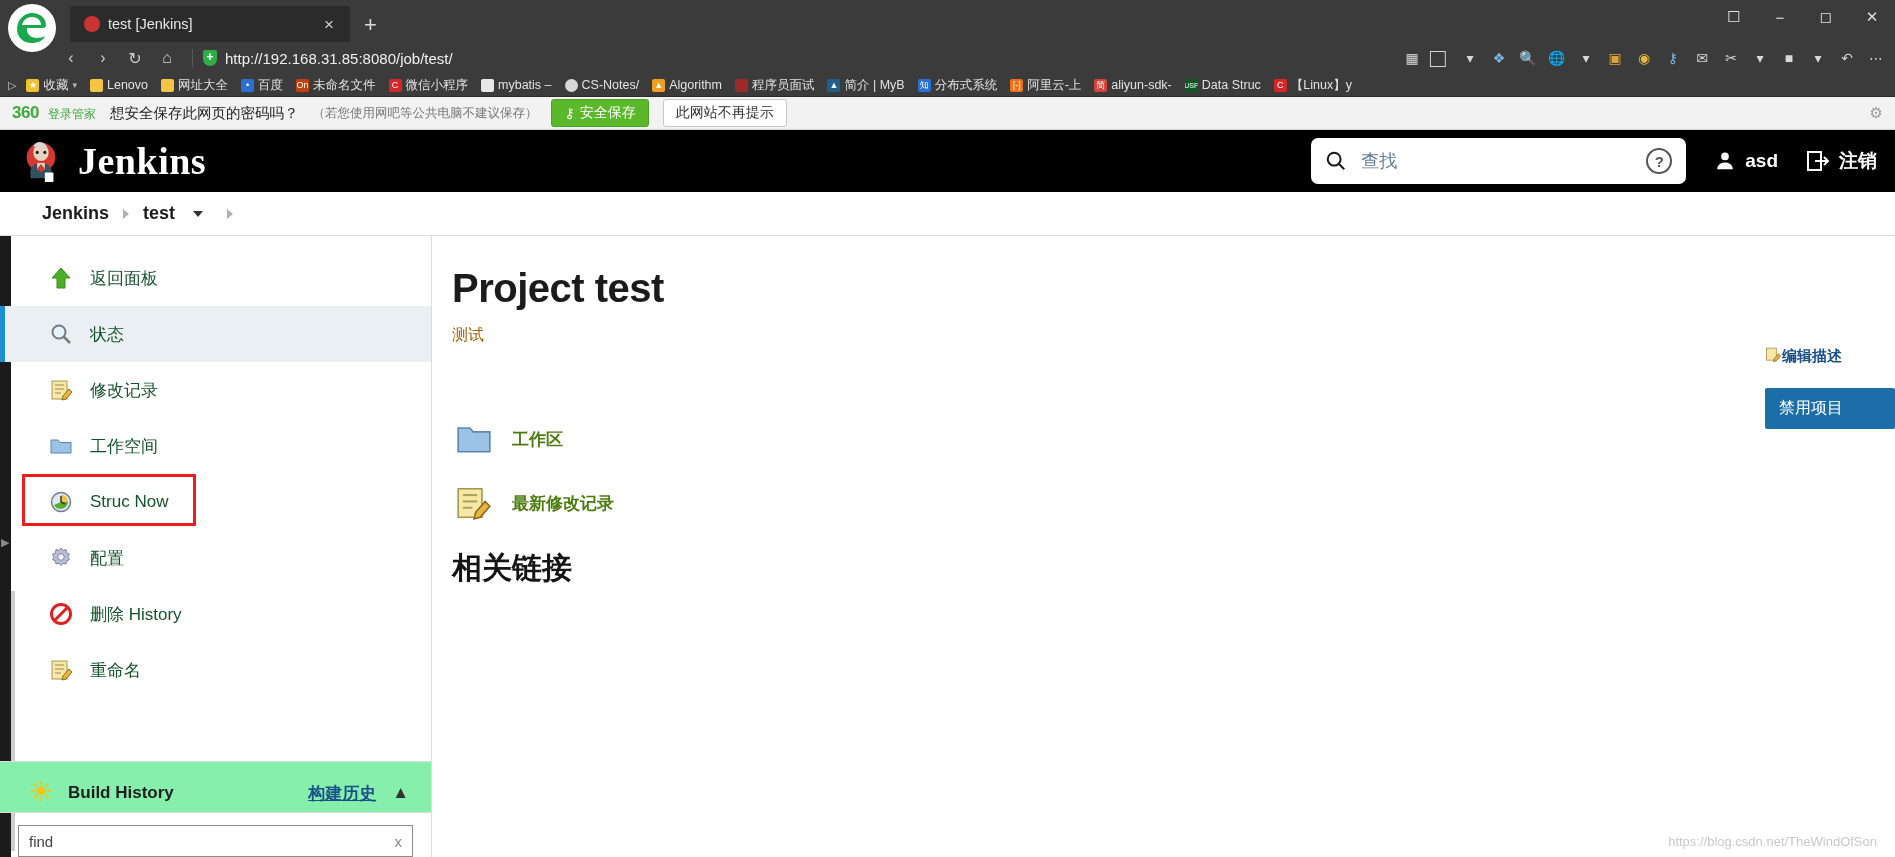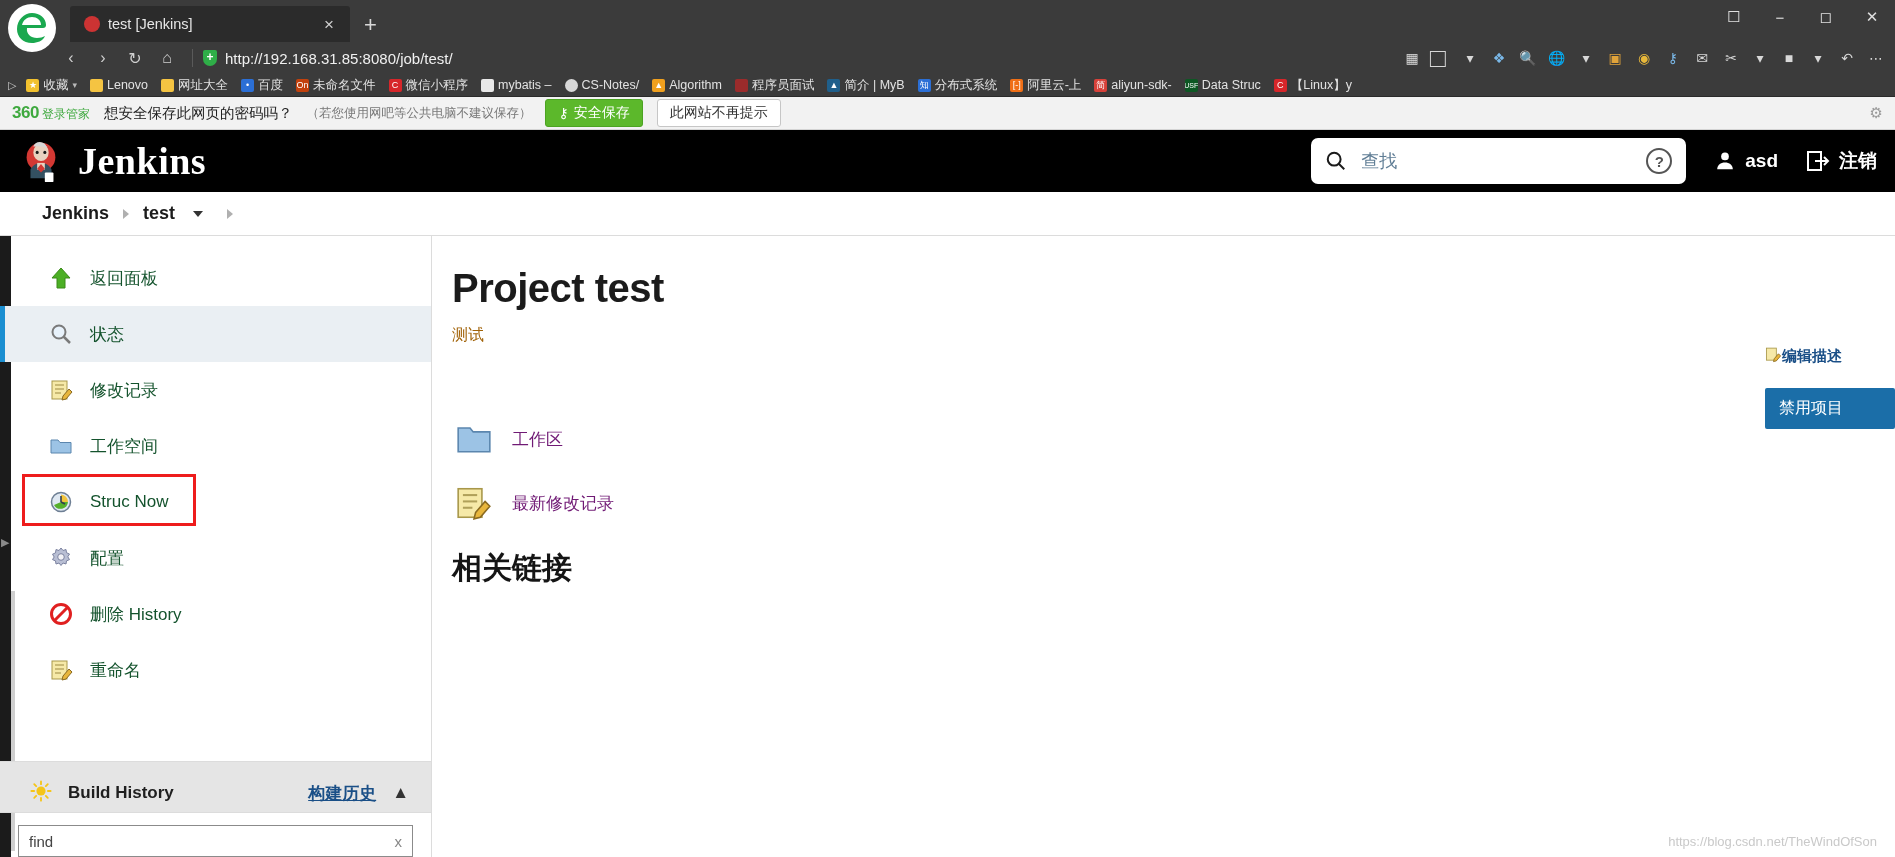--- a/index.html
+++ b/index.html
@@ -66,21 +66,21 @@
            font-size: 9px; color: #fff; display: flex; align-items: center;
            justify-content: center; line-height: 1; overflow: hidden; }
   .bm-caret { color: #b9b9b9; font-size: 9px; }
   .bm-arrow { color: #cfcfcf; font-size: 11px; padding: 0 2px; }
 
   
   .pwbar {
     height: 33px; background: #f2f2f2; border-bottom: 1px solid #d4d4d4;
     display: flex; align-items: center; padding: 0 12px; gap: 14px;
   }
-  .pw360 { display: flex; align-items: baseline; gap: 3px; flex: none; }
+  .pw360 { display: flex; align-items: baseline; gap: 9px; flex: none; }
   .pw360 .n360 { color: #3fa93f; font-weight: bold; font-size: 17px; letter-spacing: -0.5px; }
   .pw360 .lbl { color: #3fa93f; font-size: 12px; }
   .pwq { font-size: 14.5px; color: #222; }
   .pwhint { font-size: 12.5px; color: #777; }
   .pwsave {
     background: #5cb82b; color: #fff; border: 1px solid #4ca322; border-radius: 3px;
     font-size: 14px; padding: 4px 12px; display: flex; align-items: center; gap: 5px;
   }
   .pwno {
     background: #fff; color: #333; border: 1px solid #c6c6c6; border-radius: 3px;
@@ -134,21 +134,21 @@
   .sitem.active { background: #eaeff3; }
   .sitem.active::before { content: ""; position: absolute; left: 0; top: 0; bottom: 0;
                           width: 5px; background: #1b8fd1; }
   .sicon { width: 26px; height: 26px; flex: none; display: flex; align-items: center;
            justify-content: center; }
   .highlight-box { position: absolute; left: 22px; width: 174px; height: 52px;
                    border: 3px solid #ee1c1c; pointer-events: none; }
 
   .bh-spacer { flex: 1; }
   .bhhead {
-    height: 52px; background: #e5e5e5; border-top: 1px solid #dcdcdc;
+    height: 52px; background: #86efac; border-top: 1px solid #dcdcdc;
     border-bottom: 1px solid #dcdcdc; display: flex; align-items: center;
     padding: 12px 22px 0 30px; gap: 16px;
   }
   .bhtitle { font-size: 17px; font-weight: bold; color: #1f1f1f; }
   .bhlink { margin-left: auto; font-size: 17px; font-weight: bold; color: #1a4f87;
             text-decoration: underline; }
   .bhcaret { color: #333; font-size: 17px; }
   .bhfind {
     margin: 12px 18px 0 18px; height: 32px; border: 1px solid #8b8b8b; background: #fff;
     display: flex; align-items: center; padding: 0 10px; font-size: 15px; color: #444;
@@ -156,21 +156,21 @@
   .bhfind .x { margin-left: auto; color: #888; font-size: 15px; }
 
   
   .main { flex: 1; padding: 30px 0 0 20px; position: relative; overflow: hidden; }
   .ptitle { font-size: 40px; font-weight: bold; color: #1b1b1b; letter-spacing: -0.5px; }
   .pdesc { font-size: 16px; color: #a16207; margin-top: 14px; }
   .mlinks { margin-top: 72px; }
   .mlink { display: flex; align-items: center; gap: 16px; margin-bottom: 22px; }
   .mlink .ic { width: 44px; height: 42px; flex: none; display: flex; align-items: center;
                justify-content: center; }
-  .mlink .tx { font-size: 17px; font-weight: normal; color: #701a75; }
+  .mlink .tx { font-size: 17px; font-weight: bold; color: #4d7c0f; }
   .rellinks { font-size: 30px; font-weight: bold; color: #151515; margin-top: 24px; }
 
   .rightcol { position: absolute; right: 0; top: 110px; width: 130px; }
   .editdesc { display: flex; align-items: center; font-size: 15px;
               font-weight: bold; color: #1a4f87; justify-content: flex-start; }
   .disablebtn {
     margin-top: 22px; background: #1b6ea8; color: #fff; font-size: 16px;
     padding: 10px 14px; border-radius: 2px; white-space: nowrap;
   }
 

